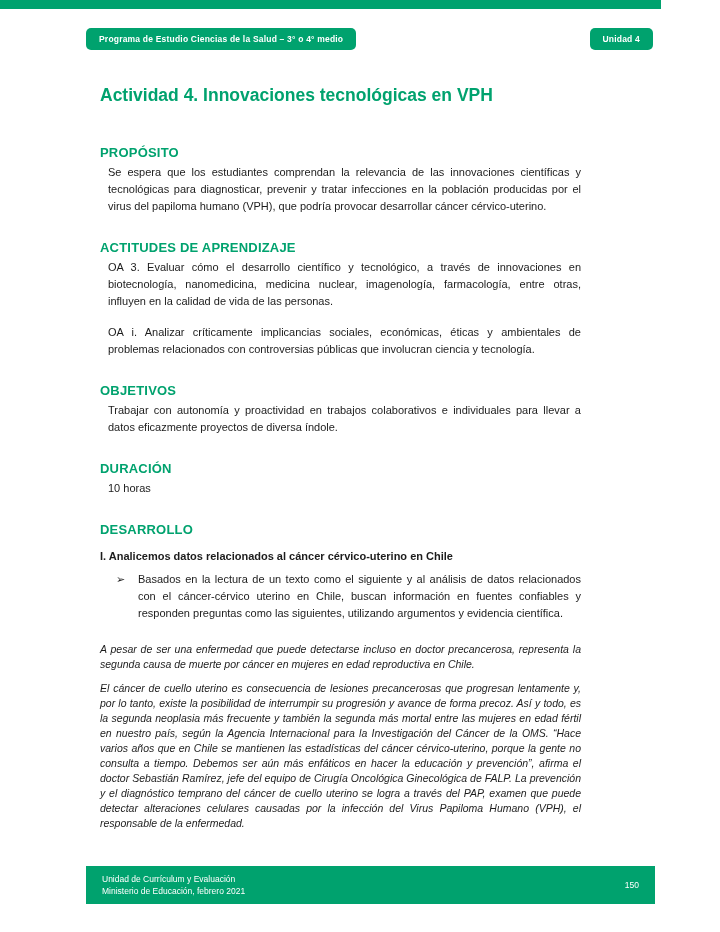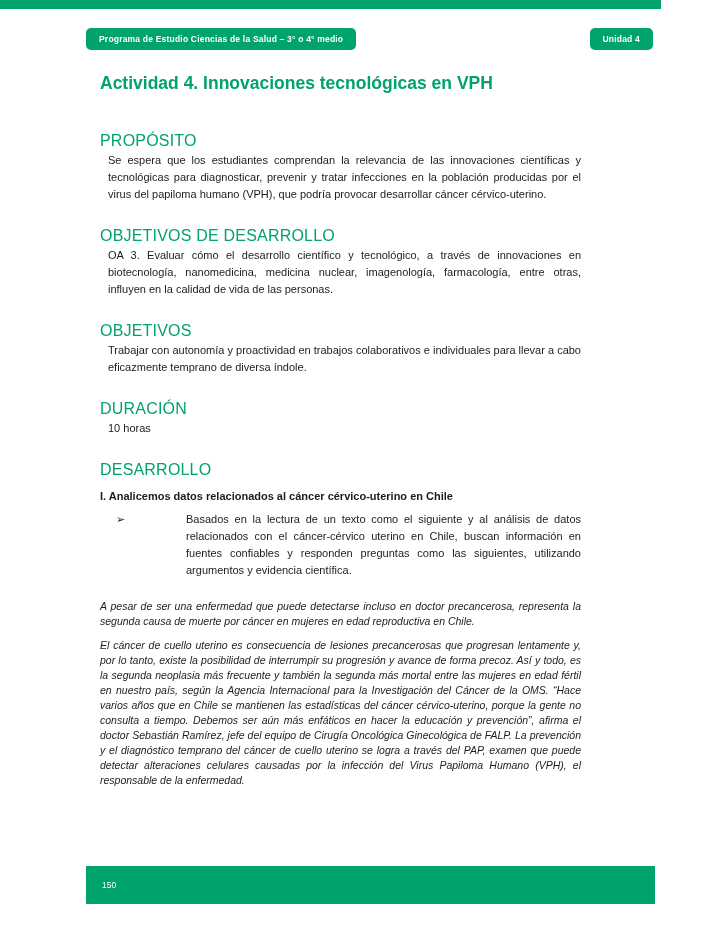--- a/index.html
+++ b/index.html
@@ -27,36 +27,36 @@
     font-weight: bold;
     padding: 6px 13px;
     border-radius: 5px;
     white-space: nowrap;
     letter-spacing: 0.2px;
   }
   .badge-left { left: 86px; }
   .badge-right { right: 8px; }
 
   .content {
-    position: absolute; top: 0; left: 0;
+    position: absolute; top: 12px; left: 0;
     width: 100%;
     padding: 72px 80px 0 100px;
   }
 
   .doc-title {
     color: var(--accent);
     font-size: 17.5px;
     font-weight: bold;
     line-height: 22px;
   }
 
   .sec-heading {
     color: var(--accent);
-    font-size: 16px;
-    font-weight: normal;
+    font-size: 13px;
+    font-weight: bold;
     line-height: 14px;
     letter-spacing: 0.2px;
   }
 
   .body-text {
     font-size: 11px;
     line-height: 17px;
     text-align: justify;
     margin-top: 4px;
     margin-left: 8px;
@@ -83,21 +83,20 @@
     flex: 0 0 22px;
     font-size: 11px;
     line-height: 17px;
     color: var(--ink);
   }
   .bullet-text {
     flex: 1;
     font-size: 11px;
     line-height: 17px;
     text-align: justify;
-    margin-left: 48px;
   }
 
   .quote {
     font-size: 10.5px;
     font-style: italic;
     line-height: 15px;
     text-align: justify;
   }
   .quote-first { margin-top: 20px; }
   .quote-second { margin-top: 9px; }
@@ -127,40 +126,45 @@
   <div class="badge badge-left">Programa de Estudio Ciencias de la Salud – 3° o 4° medio</div>
   <div class="badge badge-right">Unidad 4</div>
 
   <div class="content">
 
     <h1 class="doc-title">Actividad 4. Innovaciones tecnológicas en VPH</h1>
 
     <div class="sec-heading mt-lg">PROPÓSITO</div>
     <p class="body-text">Se espera que los estudiantes comprendan la relevancia de las innovaciones científicas y tecnológicas para diagnosticar, prevenir y tratar infecciones en la población producidas por el virus del papiloma humano (VPH), que podría provocar desarrollar cáncer cérvico-uterino.</p>
 
-    <div class="sec-heading mt-md">OBJETIVOS DE DESARROLLO</div>
+    <div class="sec-heading mt-md">ACTITUDES DE APRENDIZAJE</div>
     <p class="body-text">OA 3. Evaluar cómo el desarrollo científico y tecnológico, a través de innovaciones en biotecnología, nanomedicina, medicina nuclear, imagenología, farmacología, entre otras, influyen en la calidad de vida de las personas.</p>
+    <p class="body-text mt-sm">OA i. Analizar críticamente implicancias sociales, económicas, éticas y ambientales de problemas relacionados con controversias públicas que involucran ciencia y tecnología.</p>
 
     <div class="sec-heading mt-md">OBJETIVOS</div>
-    <p class="body-text">Trabajar con autonomía y proactividad en trabajos colaborativos e individuales para llevar a cabo eficazmente temprano de diversa índole.</p>
+    <p class="body-text">Trabajar con autonomía y proactividad en trabajos colaborativos e individuales para llevar a datos eficazmente proyectos de diversa índole.</p>
 
     <div class="sec-heading mt-md">DURACIÓN</div>
     <p class="body-text">10 horas</p>
 
     <div class="sec-heading mt-md">DESARROLLO</div>
 
     <div class="subheading">I. Analicemos datos relacionados al cáncer cérvico-uterino en Chile</div>
 
     <div class="bullet-row">
       <span class="bullet-marker">➢</span>
       <span class="bullet-text">Basados en la lectura de un texto como el siguiente y al análisis de datos relacionados con el cáncer-cérvico uterino en Chile, buscan información en fuentes confiables y responden preguntas como las siguientes, utilizando argumentos y evidencia científica.</span>
     </div>
 
     <p class="quote quote-first">A pesar de ser una enfermedad que puede detectarse incluso en doctor precancerosa, representa la segunda causa de muerte por cáncer en mujeres en edad reproductiva en Chile.</p>
     <p class="quote quote-second">El cáncer de cuello uterino es consecuencia de lesiones precancerosas que progresan lentamente y, por lo tanto, existe la posibilidad de interrumpir su progresión y avance de forma precoz. Así y todo, es la segunda neoplasia más frecuente y también la segunda más mortal entre las mujeres en edad fértil en nuestro país, según la Agencia Internacional para la Investigación del Cáncer de la OMS. “Hace varios años que en Chile se mantienen las estadísticas del cáncer cérvico-uterino, porque la gente no consulta a tiempo. Debemos ser aún más enfáticos en hacer la educación y prevención”, afirma el doctor Sebastián Ramírez, jefe del equipo de Cirugía Oncológica Ginecológica de FALP. La prevención y el diagnóstico temprano del cáncer de cuello uterino se logra a través del PAP, examen que puede detectar alteraciones celulares causadas por la infección del Virus Papiloma Humano (VPH), el responsable de la enfermedad.</p>
 
   </div>
 
   <div class="footer-bar">
+    <div class="footer-left">
+      <div>Unidad de Currículum y Evaluación</div>
+      <div>Ministerio de Educación, febrero 2021</div>
+    </div>
     <div class="footer-page">150</div>
   </div>
 
 </div>
 
 </body></html>

